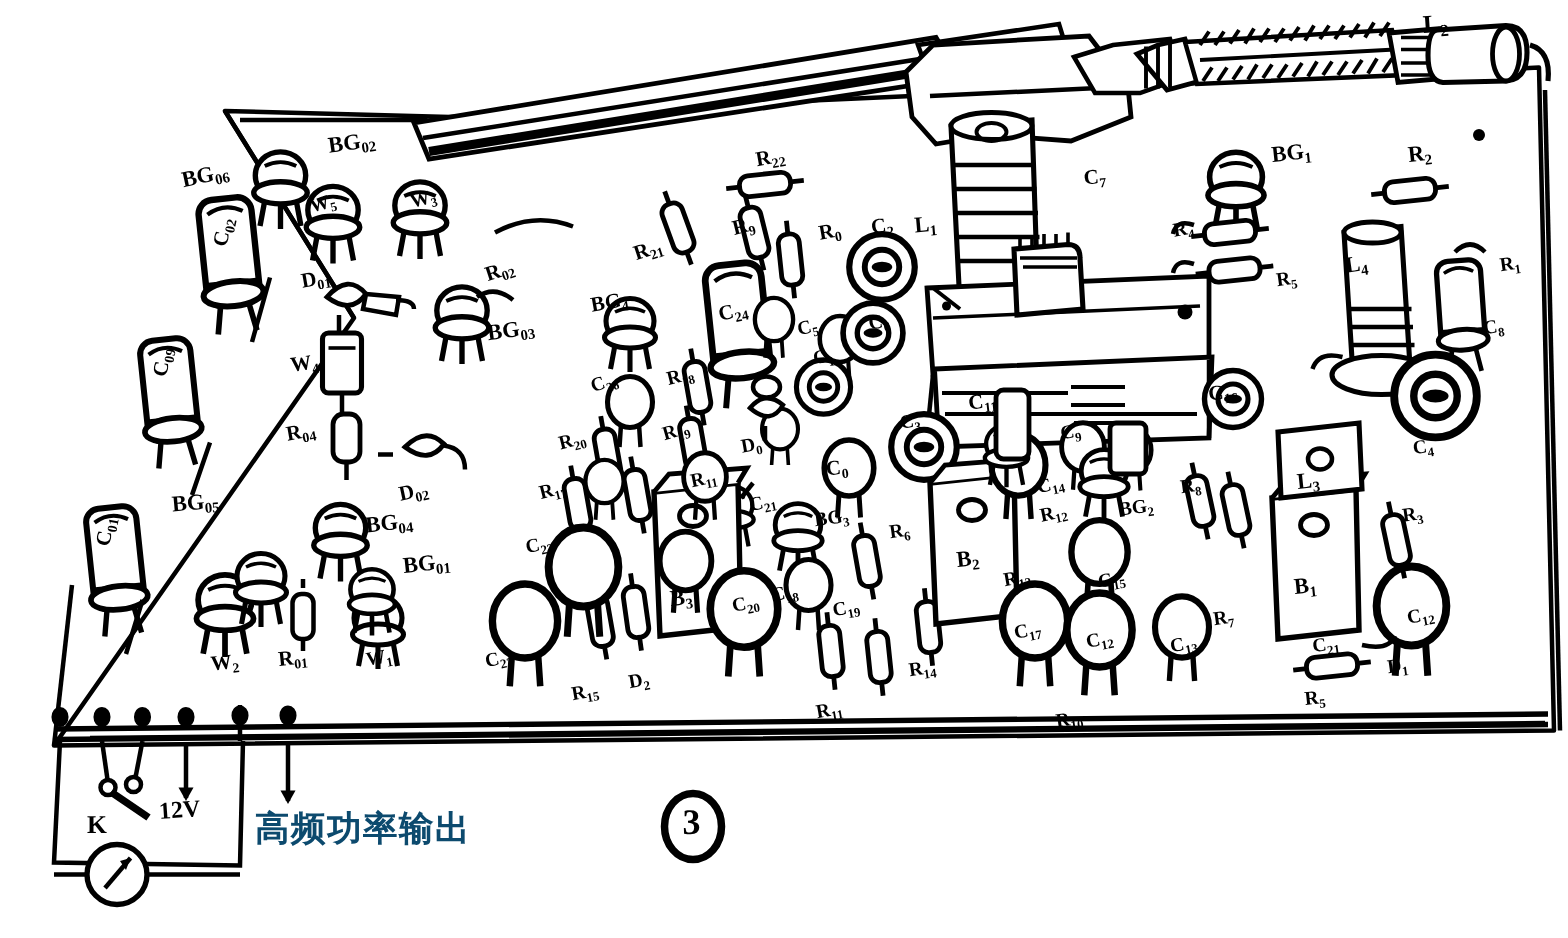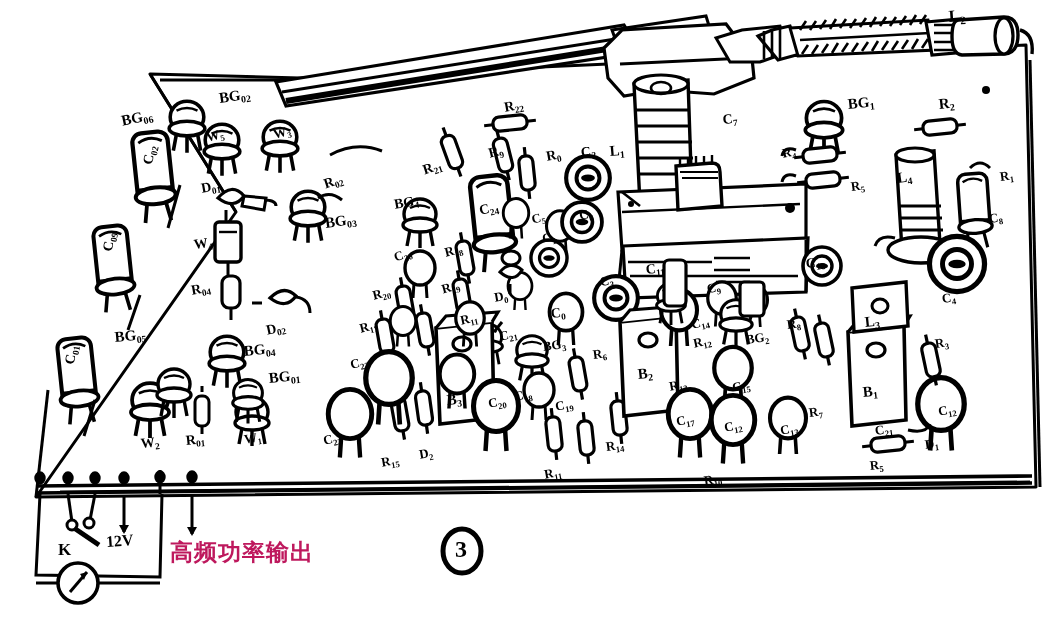--- a/index.html
+++ b/index.html
@@ -4,21 +4,21 @@
 <style>
   html,body{margin:0;padding:0;background:#fff;}
   body{width:1045px;height:625px;overflow:hidden;
        font-family:"Liberation Serif",serif;color:#000;}
   #stage{position:relative;width:1045px;height:625px;background:#fff;}
   #stage svg{position:absolute;left:0;top:0;}
   .lbl{position:absolute;font-family:"Liberation Serif",serif;font-weight:bold;
        color:#000;white-space:nowrap;line-height:1;}
   .lbl sub{font-size:66%;vertical-align:baseline;position:relative;top:3px;}
   .cn{position:absolute;font-family:"DejaVu Sans",sans-serif;font-weight:bold;
-      letter-spacing:1px;color:#be185d;white-space:nowrap;}
+      letter-spacing:1px;color:#0c4a6e;white-space:nowrap;}
 </style>
 </head>
 <body>
 
 <div id="stage">
 
 <svg width="1045" height="625" viewBox="0 0 1045 625">
   <defs>
     <g id="trpod">
       <ellipse cx="0" cy="0" rx="16" ry="15" fill="#fff" stroke="#000" stroke-width="3.4"></ellipse>

